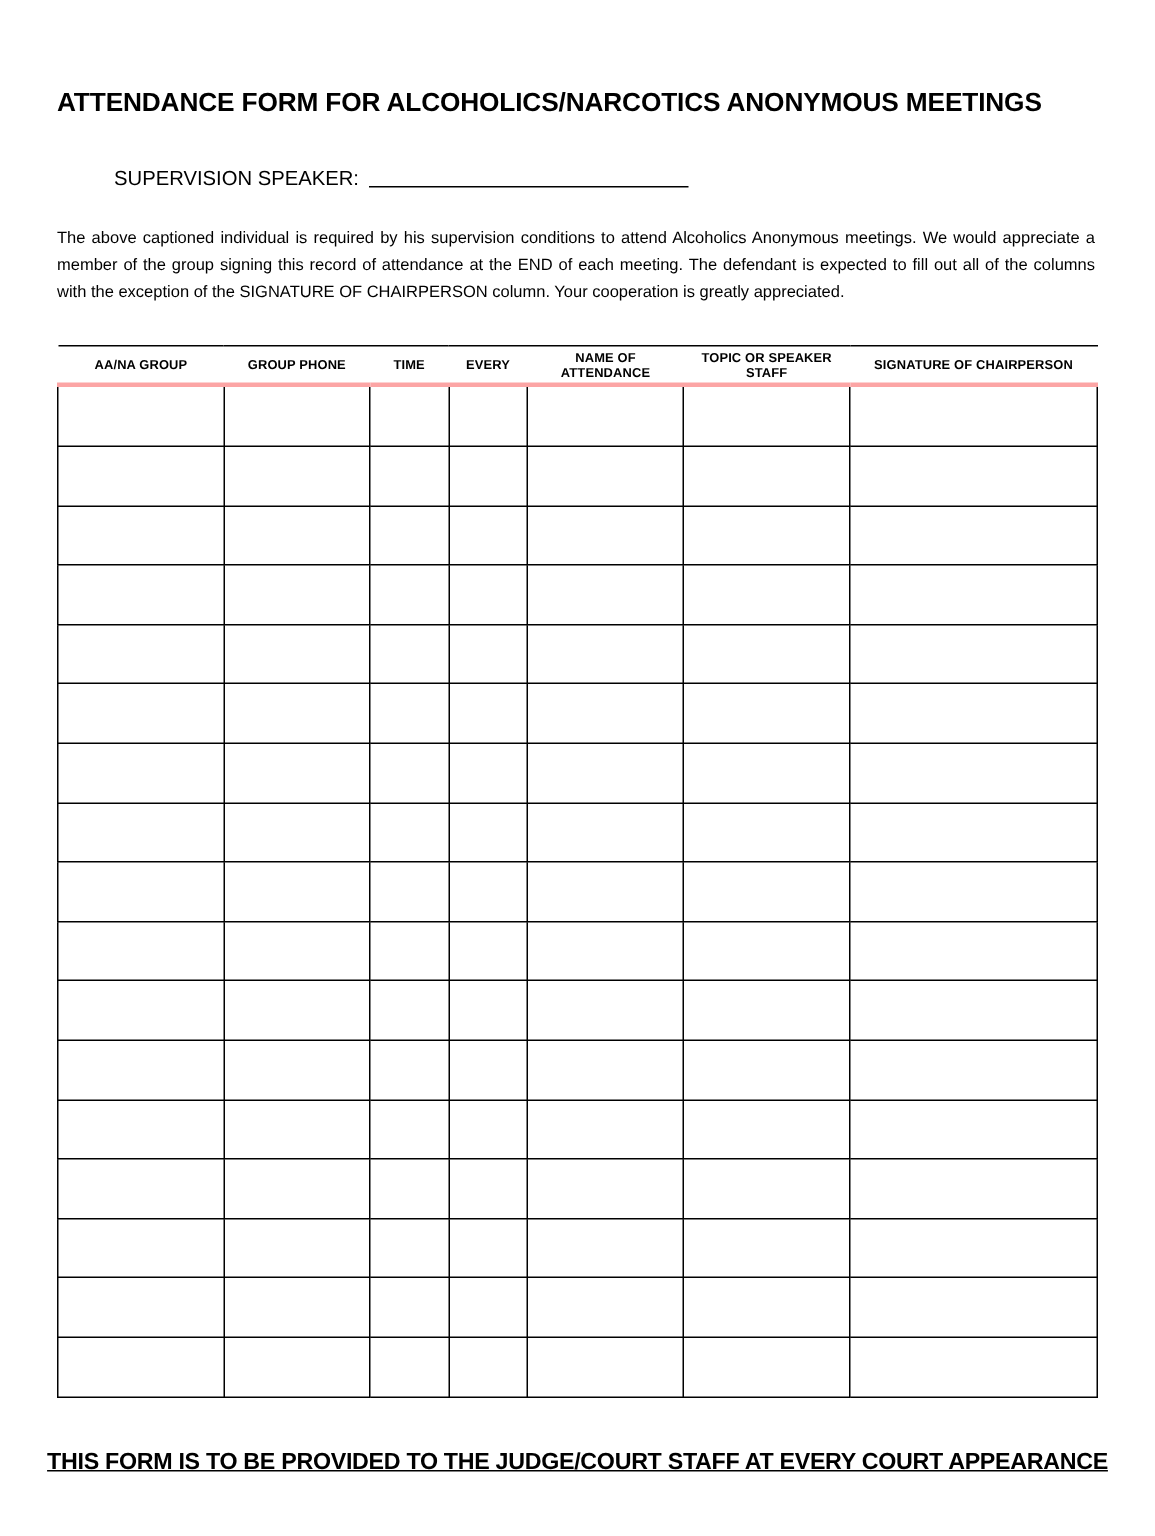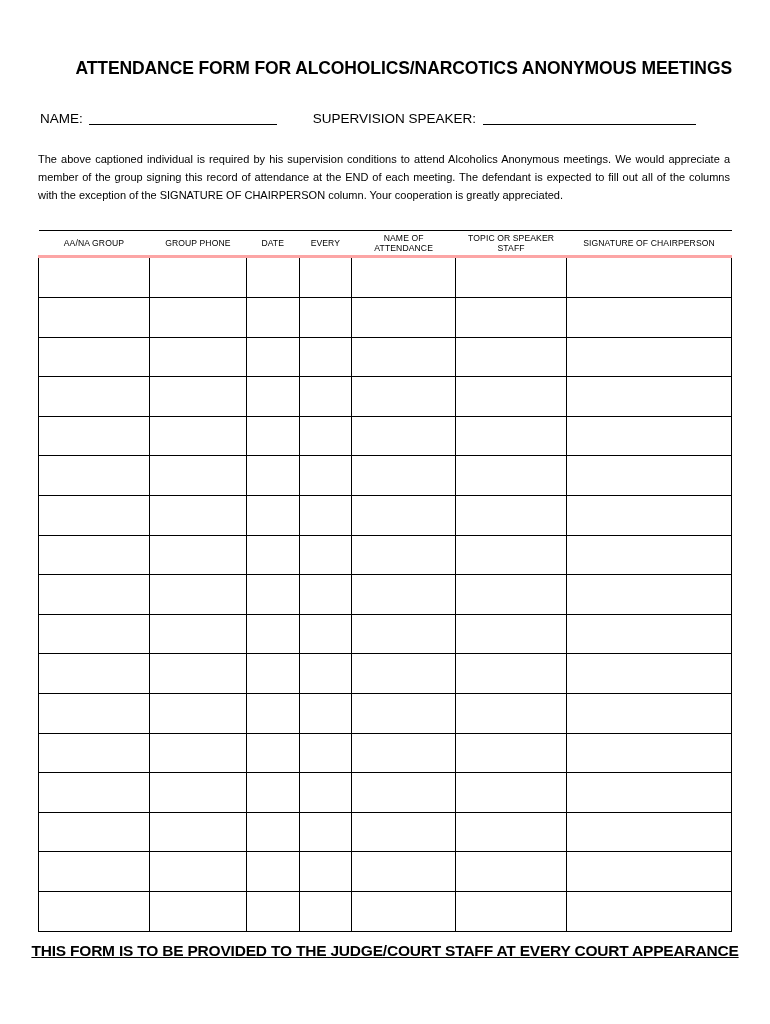--- a/index.html
+++ b/index.html
@@ -15,21 +15,21 @@
     -webkit-font-smoothing: antialiased;
   }
   .page {
     position: relative;
     width: 770px;
     height: 1024px;
     box-sizing: border-box;
     padding: 40px 38px 0 38px;
   }
   .title {
-    text-align: right;
+    text-align: left;
     font-size: 17.5px;
     font-weight: bold;
     letter-spacing: -0.1px;
     margin: 18px 0 0 0;
     line-height: 1.2;
   }
   .fields-row {
     display: flex;
     align-items: flex-end;
     margin-top: 32px;
@@ -63,60 +63,56 @@
   table.attendance {
     margin-top: 26px;
     width: 100%;
     border-collapse: collapse;
     table-layout: fixed;
   }
   table.attendance th {
     border: 3px solid #fca5a5;
     border-top: 1px solid #000;
     font-size: 8.6px;
-    font-weight: normal;
+    font-weight: bold;
     letter-spacing: 0.1px;
     height: 24px;
     text-align: center;
     vertical-align: middle;
     padding: 0 2px;
   }
   table.attendance th.no-side {
     border-left: none;
     border-right: none;
   }
   table.attendance td {
     border: 1px solid #000;
     height: 38.6px;
     padding: 0;
   }
   .footer {
     position: absolute;
     left: 0;
     right: 0;
-    bottom: 64px;
+    bottom: 40px;
     text-align: center;
     font-size: 15.5px;
     font-weight: bold;
     text-decoration: underline;
     letter-spacing: -0.2px;
   }
 </style>
 </head>
 <body>
 
 <div class="page">
 
   <h1 class="title">ATTENDANCE FORM FOR ALCOHOLICS/NARCOTICS ANONYMOUS MEETINGS</h1>
 
   <div class="fields-row">
-    <div class="field">
-      <span class="field-label">NAME:</span>
-      <span class="field-line line-name"></span>
-    </div>
     <div class="gap-mid"></div>
     <div class="field">
       <span class="field-label">SUPERVISION SPEAKER:</span>
       <span class="field-line line-officer"></span>
     </div>
   </div>
 
   <p class="paragraph">The above captioned individual is required by his supervision conditions to attend Alcoholics Anonymous meetings.  We would appreciate a member of the group signing this record of attendance at the END of each meeting.  The defendant is expected to fill out all of the columns with the exception of the SIGNATURE OF CHAIRPERSON column.  Your cooperation is greatly appreciated.</p>
 
   <table class="attendance">
@@ -126,21 +122,21 @@
       <col style="width:7.6%">
       <col style="width:7.6%">
       <col style="width:15.0%">
       <col style="width:16.0%">
       <col style="width:23.8%">
     </colgroup>
     <thead>
       <tr>
         <th class="no-side">AA/NA GROUP</th>
         <th class="no-side">GROUP PHONE</th>
-        <th class="no-side">DATE</th>
+        <th class="no-side">TIME</th>
         <th class="no-side">EVERY</th>
         <th class="no-side">NAME OF ATTENDANCE</th>
         <th class="no-side">TOPIC OR SPEAKER STAFF</th>
         <th class="no-side">SIGNATURE OF CHAIRPERSON</th>
       </tr>
     </thead>
     <tbody>
         <tr>
           <td></td>
           <td></td>

